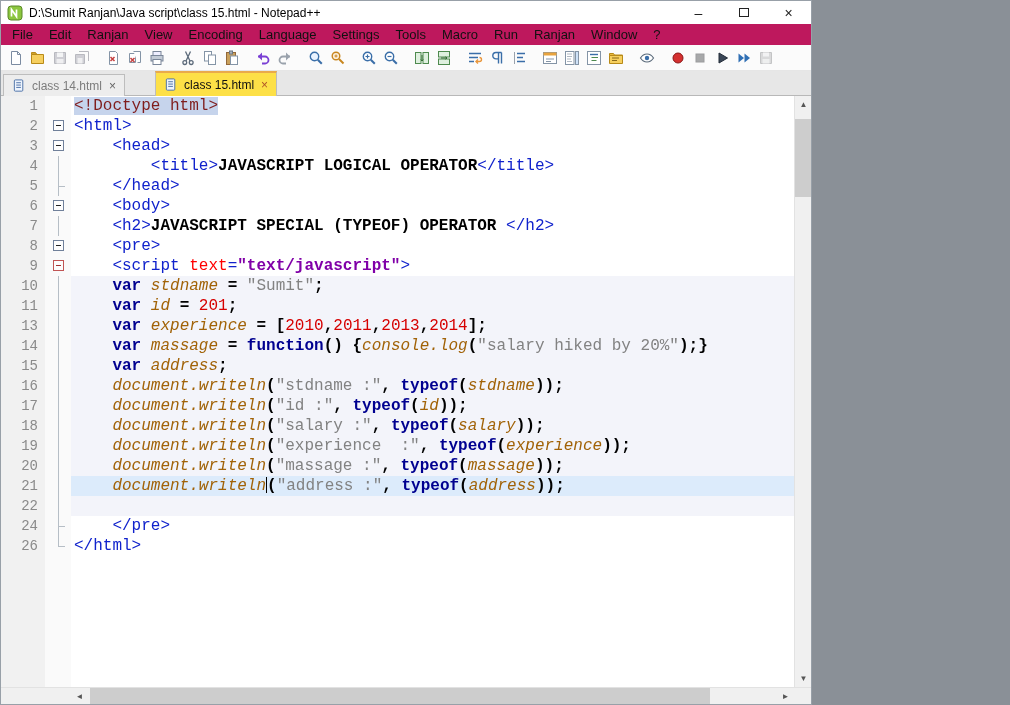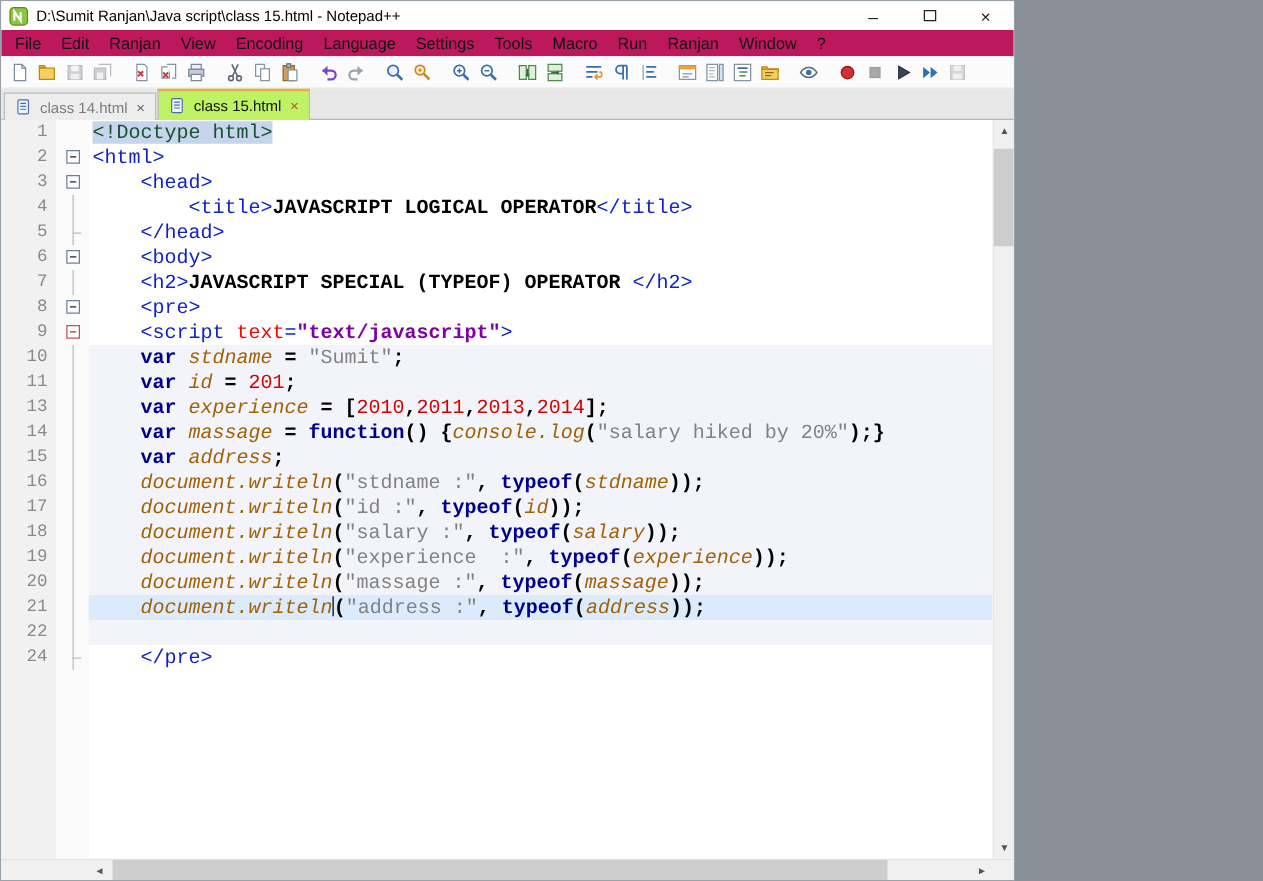--- a/index.html
+++ b/index.html
@@ -24,42 +24,42 @@
 
   
   .toolbar { height:26px; flex:0 0 auto; display:flex; align-items:center; background:#fbfbfb;
              border-bottom:1px solid #e6e6e6; padding-left:4px; }
   .tb-group { display:flex; margin-right:9px; }
   .tb-btn { width:22px; height:22px; display:flex; align-items:center; justify-content:center; }
   .tb-btn.dis { opacity:.45; filter:grayscale(.8); }
 
   
   .tabbar { height:25px; flex:0 0 auto; display:flex; align-items:flex-end; background:#e7e7e7;
-            border-bottom:1px solid #b8b8b8; padding-left:2px; }
+            border-bottom:1px solid #b8b8b8; padding-left:2px;gap:29px; }
   .tab { height:22px; display:flex; align-items:center; gap:5px; padding:0 8px; background:#ededed;
          border:1px solid #bdbdbd; border-bottom:none; margin-right:1px; font-size:12px; color:#7c7c7c;
          position:relative; top:1px; white-space:nowrap; }
-  .tab.active { background:#bef264; color:#111; height:25px; border-top:2px solid #e9aa4b; z-index:2; }
+  .tab.active { background:#fde047; color:#111; height:25px; border-top:2px solid #e9aa4b; z-index:2; }
   .tab-ic { width:15px; height:15px; display:inline-flex; }
   .tab-close { font-size:12px; color:#666; padding-left:2px; }
   .tab.active .tab-close { color:#b05528; }
 
   
   .editor-row { flex:1; display:flex; min-height:0; }
   .ed-main { flex:1; overflow:hidden; position:relative;
              background:linear-gradient(90deg,#f1f1f1 0 44px,#fafafa 44px 70px,#ffffff 70px); }
   .line { display:flex; height:20px; line-height:20px; font-family:"Liberation Mono", monospace; font-size:16px; }
   .ln { width:44px; flex:0 0 auto; text-align:right; padding-right:7px; color:#8a8a8a; font-size:14px; }
   .fold { width:26px; flex:0 0 auto; position:relative; }
   .code { flex:1; white-space:pre; color:#000; padding-left:3px; }
   .line.bg-js  .code { background:var(--js-bg); }
   .line.bg-cur .code { background:var(--cur-line); }
 
   
-  .tk-doc  { background:var(--doc-bg); color:#14532d; }
+  .tk-doc  { background:var(--doc-bg); color:#7f1d1d; }
   .tk-tag  { color:var(--tag); }
   .tk-txt  { color:#000; font-weight:bold; }
   .tk-attr { color:var(--attr); }
   .tk-val  { color:var(--val); font-weight:bold; }
   .tk-kw   { color:var(--kw); font-weight:bold; }
   .tk-js   { color:#a16207;font-style:italic; }
   .tk-op   { color:#000; font-weight:bold; }
   .tk-str  { color:var(--str); }
   .tk-num  { color:var(--num); }
   .caret { display:inline-block; width:1px; height:16px; background:#000; vertical-align:-3px;
@@ -493,20 +493,25 @@
           <div class="line bg-js">
             <span class="ln">22</span>
             <span class="fold v"></span>
             <span class="code"></span>
           </div>
           <div class="line">
             <span class="ln">24</span>
             <span class="fold e"></span>
             <span class="code"><span class="tk-tag">    &lt;/pre&gt;</span></span>
           </div>
+          <div class="line">
+            <span class="ln">26</span>
+            <span class="fold el"></span>
+            <span class="code"><span class="tk-tag">&lt;/html&gt;</span></span>
+          </div>
         </div>
     </div>
     <div class="vscroll">
       <div class="sb-btn">▲</div>
       <div class="vtrack">
         <div class="vthumb"></div>
       </div>
       <div class="sb-btn">▼</div>
     </div>
   </div>

